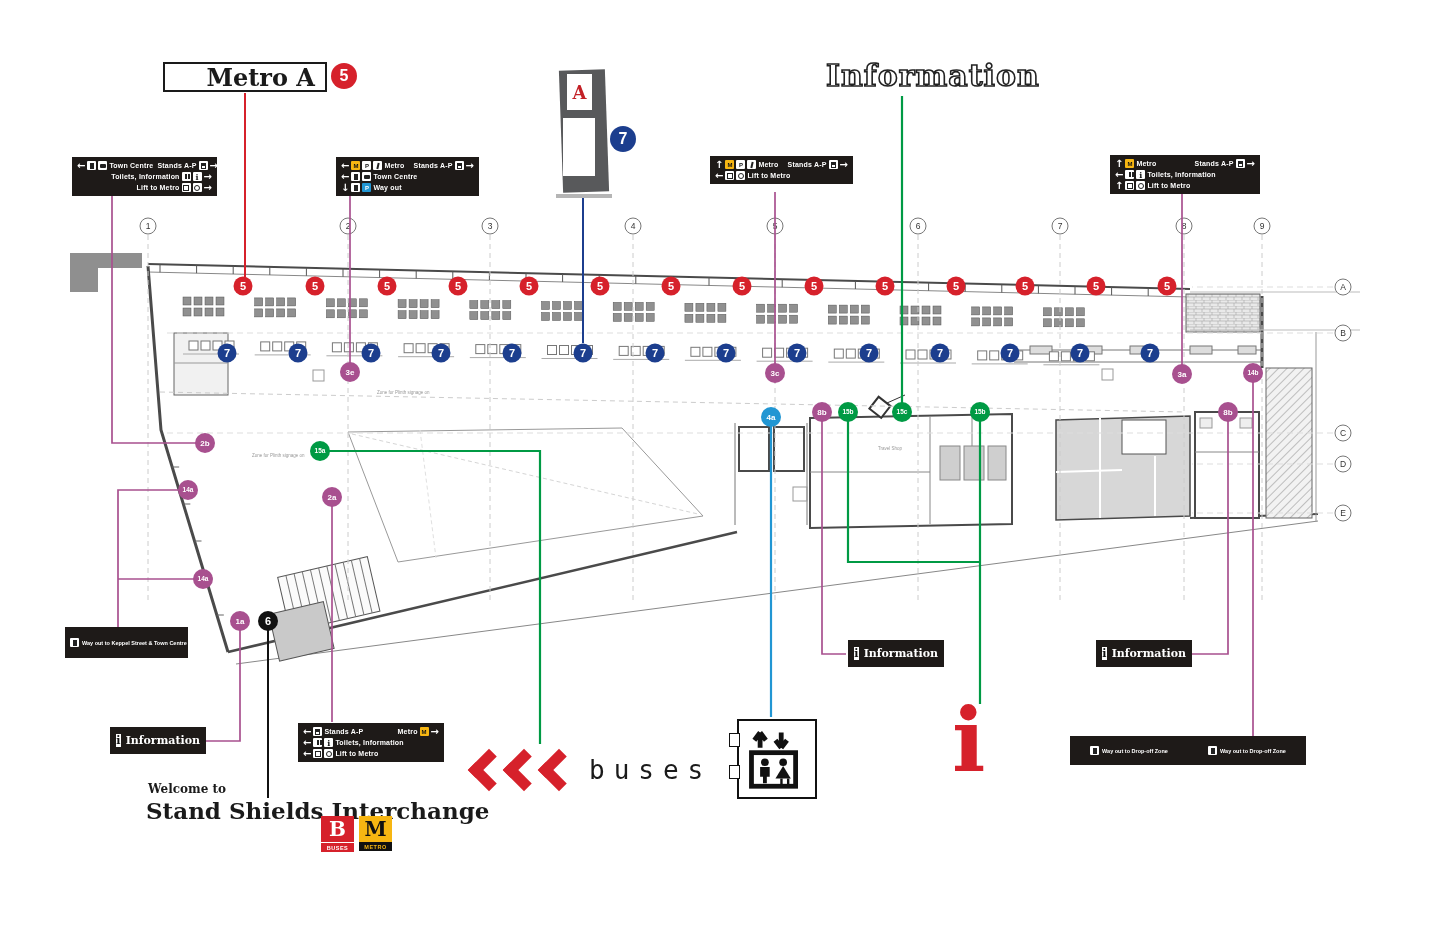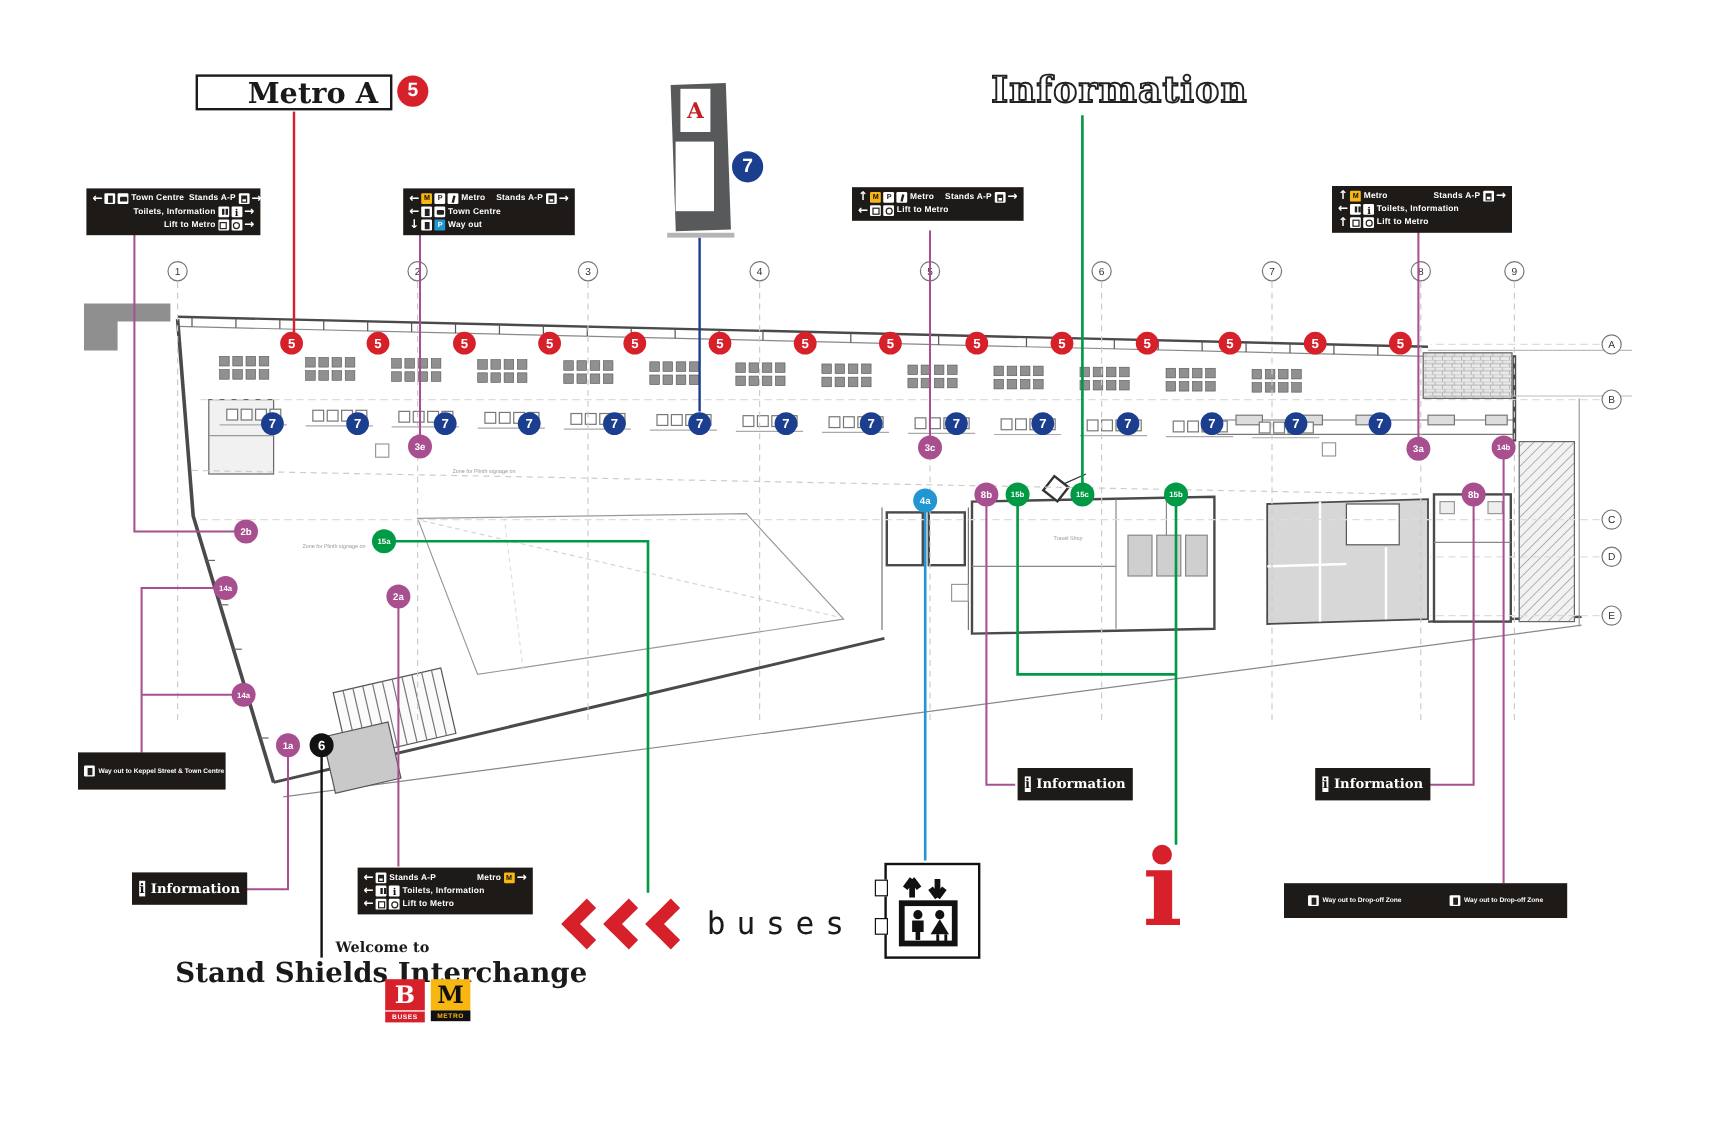--- a/index.html
+++ b/index.html
@@ -68,21 +68,21 @@
   
   .liftbox{position:absolute;left:737px;top:719px;width:76px;height:76px;background:#fff;
         border:2.5px solid #111;}
   .lifttab{position:absolute;width:9px;height:12px;background:#fff;border:1.5px solid #111;}
 
   
   .bigi{position:absolute;left:952px;top:690px;font:bold 88px "DejaVu Serif",serif;
         color:#d6212b;line-height:100px;}
 
   
-  .welcome{position:absolute;left:146px;top:782px;color:#1a1a1a;text-align:center;}
+  .welcome{position:absolute;left:146px;top:782px;color:#1a1a1a;}
   .welcome .w1{font:bold 12px "DejaVu Serif",serif;margin-left:2px;}
   .welcome .w2{font:bold 23px "DejaVu Serif",serif;margin-top:1px;white-space:nowrap;}
   .logos{position:absolute;left:321px;top:816px;display:flex;gap:5px;}
   .logo{width:33px;}
   .logo .lbox{height:26px;display:flex;align-items:center;justify-content:center;
         font:bold 20px "DejaVu Serif",serif;}
   .logo .lcap{height:9px;display:flex;align-items:center;justify-content:center;
         font:bold 5.5px "Liberation Sans",sans-serif;letter-spacing:.5px;}
   .logo-b .lbox{background:#d6212b;color:#fff;}
   .logo-b .lcap{background:#d6212b;color:#fff;border-top:1px solid #fff;}

